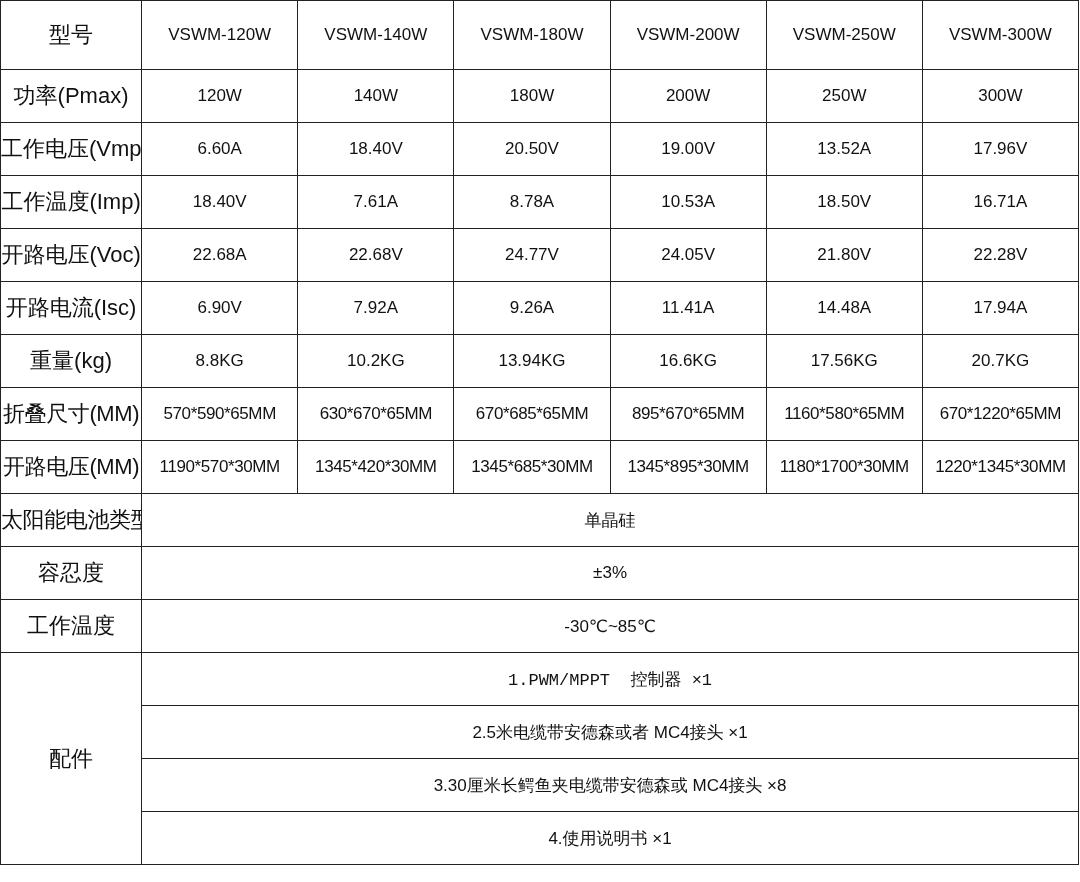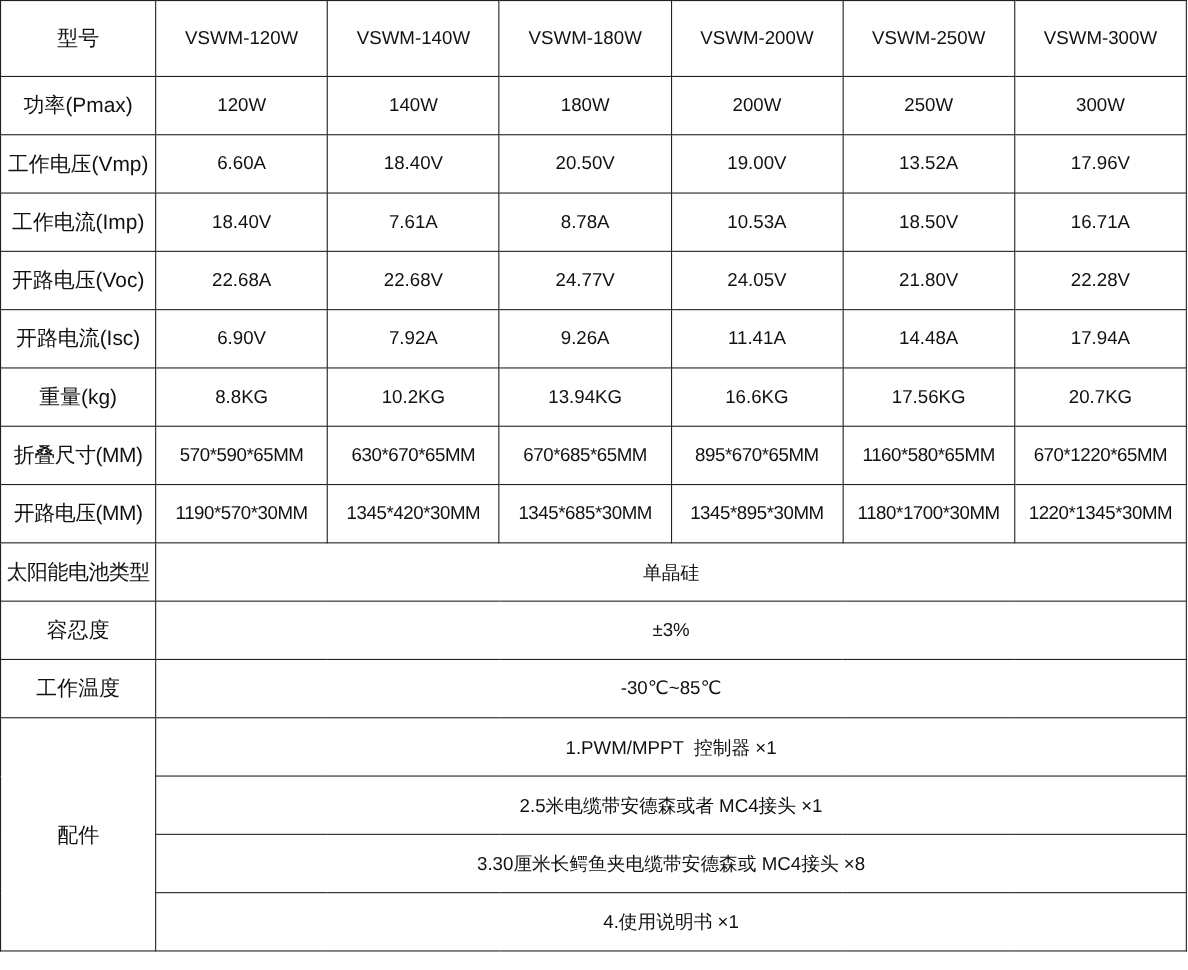--- a/index.html
+++ b/index.html
@@ -25,21 +25,21 @@
     table.spec td {
       border: 1.5px solid #222222;
       text-align: center;
       vertical-align: middle;
       font-size: 17px;
       padding: 0;
       white-space: nowrap;
       overflow: hidden;
     }
     table.spec td.label {
-      font-size: 19px;
+      font-size: 22px;
     }
     table.spec tr.r54 td { height: 52px; }
     table.spec tr.r70 td { height: 68px; }
     col.c0 { width: 141px; }
     col.cm { width: 156px; }
     td.tight { letter-spacing: -0.4px; }
   </style>
 </head>
 <body>
 
@@ -78,21 +78,21 @@
       <td class="label">工作电压(Vmp)</td>
       <td>6.60A</td>
       <td>18.40V</td>
       <td>20.50V</td>
       <td>19.00V</td>
       <td>13.52A</td>
       <td>17.96V</td>
     </tr>
 
     <tr class="r54">
-      <td class="label">工作电流(Imp)</td>
+      <td class="label">工作温度(Imp)</td>
       <td>18.40V</td>
       <td>7.61A</td>
       <td>8.78A</td>
       <td>10.53A</td>
       <td>18.50V</td>
       <td>16.71A</td>
     </tr>
 
     <tr class="r54">
       <td class="label">开路电压(Voc)</td>
@@ -154,21 +154,21 @@
       <td colspan="6">±3%</td>
     </tr>
 
     <tr class="r54">
       <td class="label">工作温度</td>
       <td colspan="6">-30℃~85℃</td>
     </tr>
 
     <tr class="r54">
       <td class="label" rowspan="4">配件</td>
-      <td colspan="6" style="white-space: pre;">1.PWM/MPPT  控制器 ×1</td>
+      <td colspan="6" style="white-space: pre; font-family: Liberation Mono, monospace;">1.PWM/MPPT  控制器 ×1</td>
     </tr>
     <tr class="r54">
       <td colspan="6">2.5米电缆带安德森或者 MC4接头 ×1</td>
     </tr>
     <tr class="r54">
       <td colspan="6">3.30厘米长鳄鱼夹电缆带安德森或 MC4接头 ×8</td>
     </tr>
     <tr class="r54">
       <td colspan="6">4.使用说明书 ×1</td>
     </tr>

